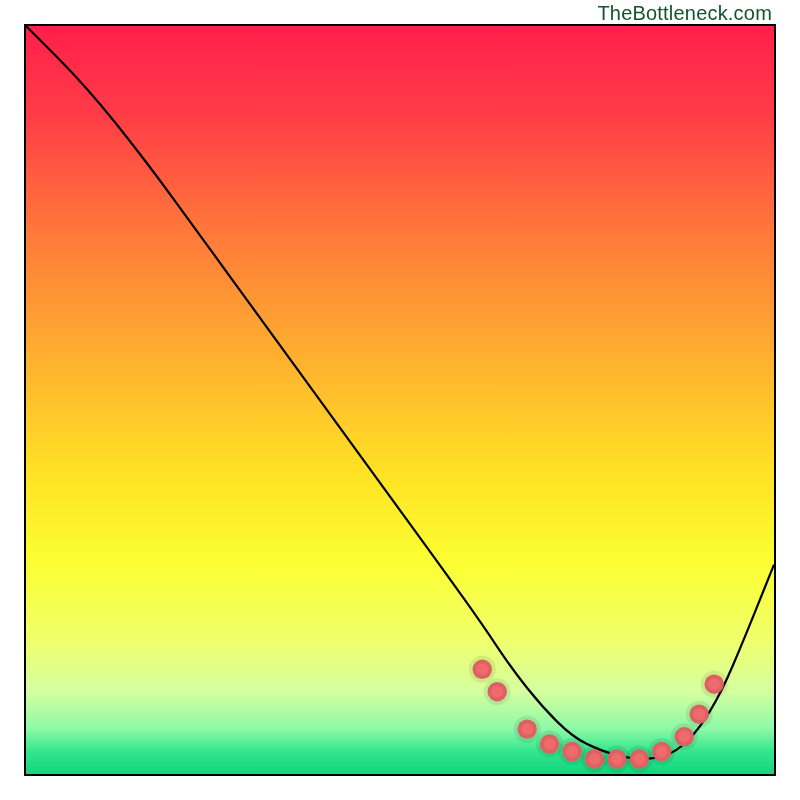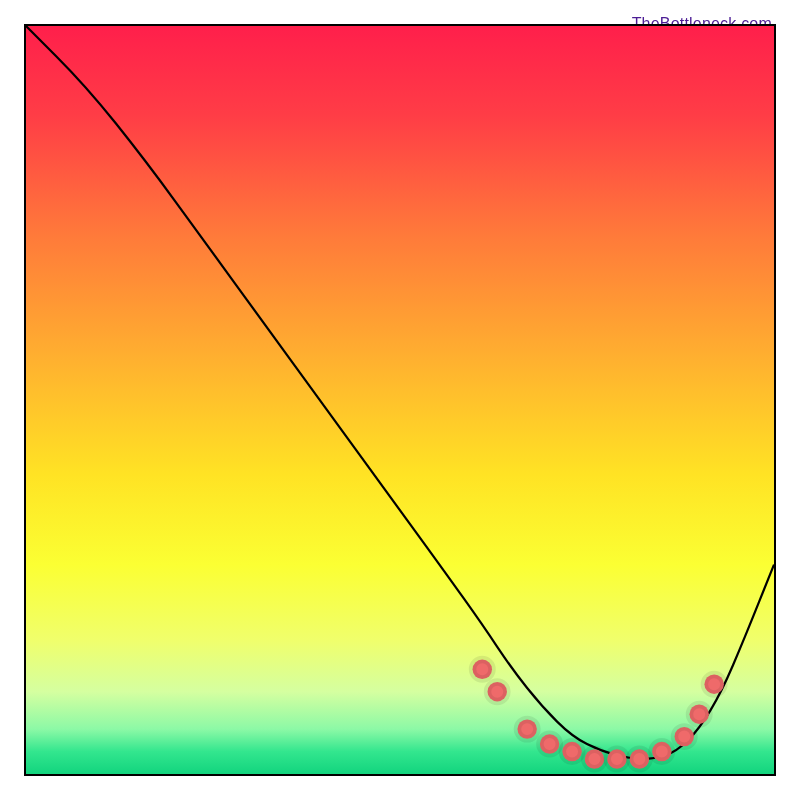--- a/index.html
+++ b/index.html
@@ -1,17 +1,17 @@
 <!DOCTYPE html>
 <html><head>
 <meta charset="utf-8">
 <style>
   html,body{margin:0;padding:0;width:800px;height:800px;overflow:hidden;background:#fff;font-family:Arial,Helvetica,sans-serif}
   .frame{position:absolute;left:24px;top:24px;width:752px;height:752px;border:2px solid #000;box-sizing:border-box;overflow:hidden}
-  .attrib{position:absolute;right:28px;top:15px;font-size:16px;color:#4c1d95;letter-spacing:.2px}
+  .attrib{position:absolute;right:28px;top:2px;font-size:20px;color:#14532d;letter-spacing:.2px}
   svg{display:block;width:100%;height:100%}
   .curve{fill:none;stroke:#000;stroke-width:2.2}
   .dot{fill:#ef6a6a;stroke:rgba(0,0,0,.08);stroke-width:1}
 </style>
 </head>
 <body>
 
 <div class="attrib">TheBottleneck.com</div>
 
 <div class="frame">

